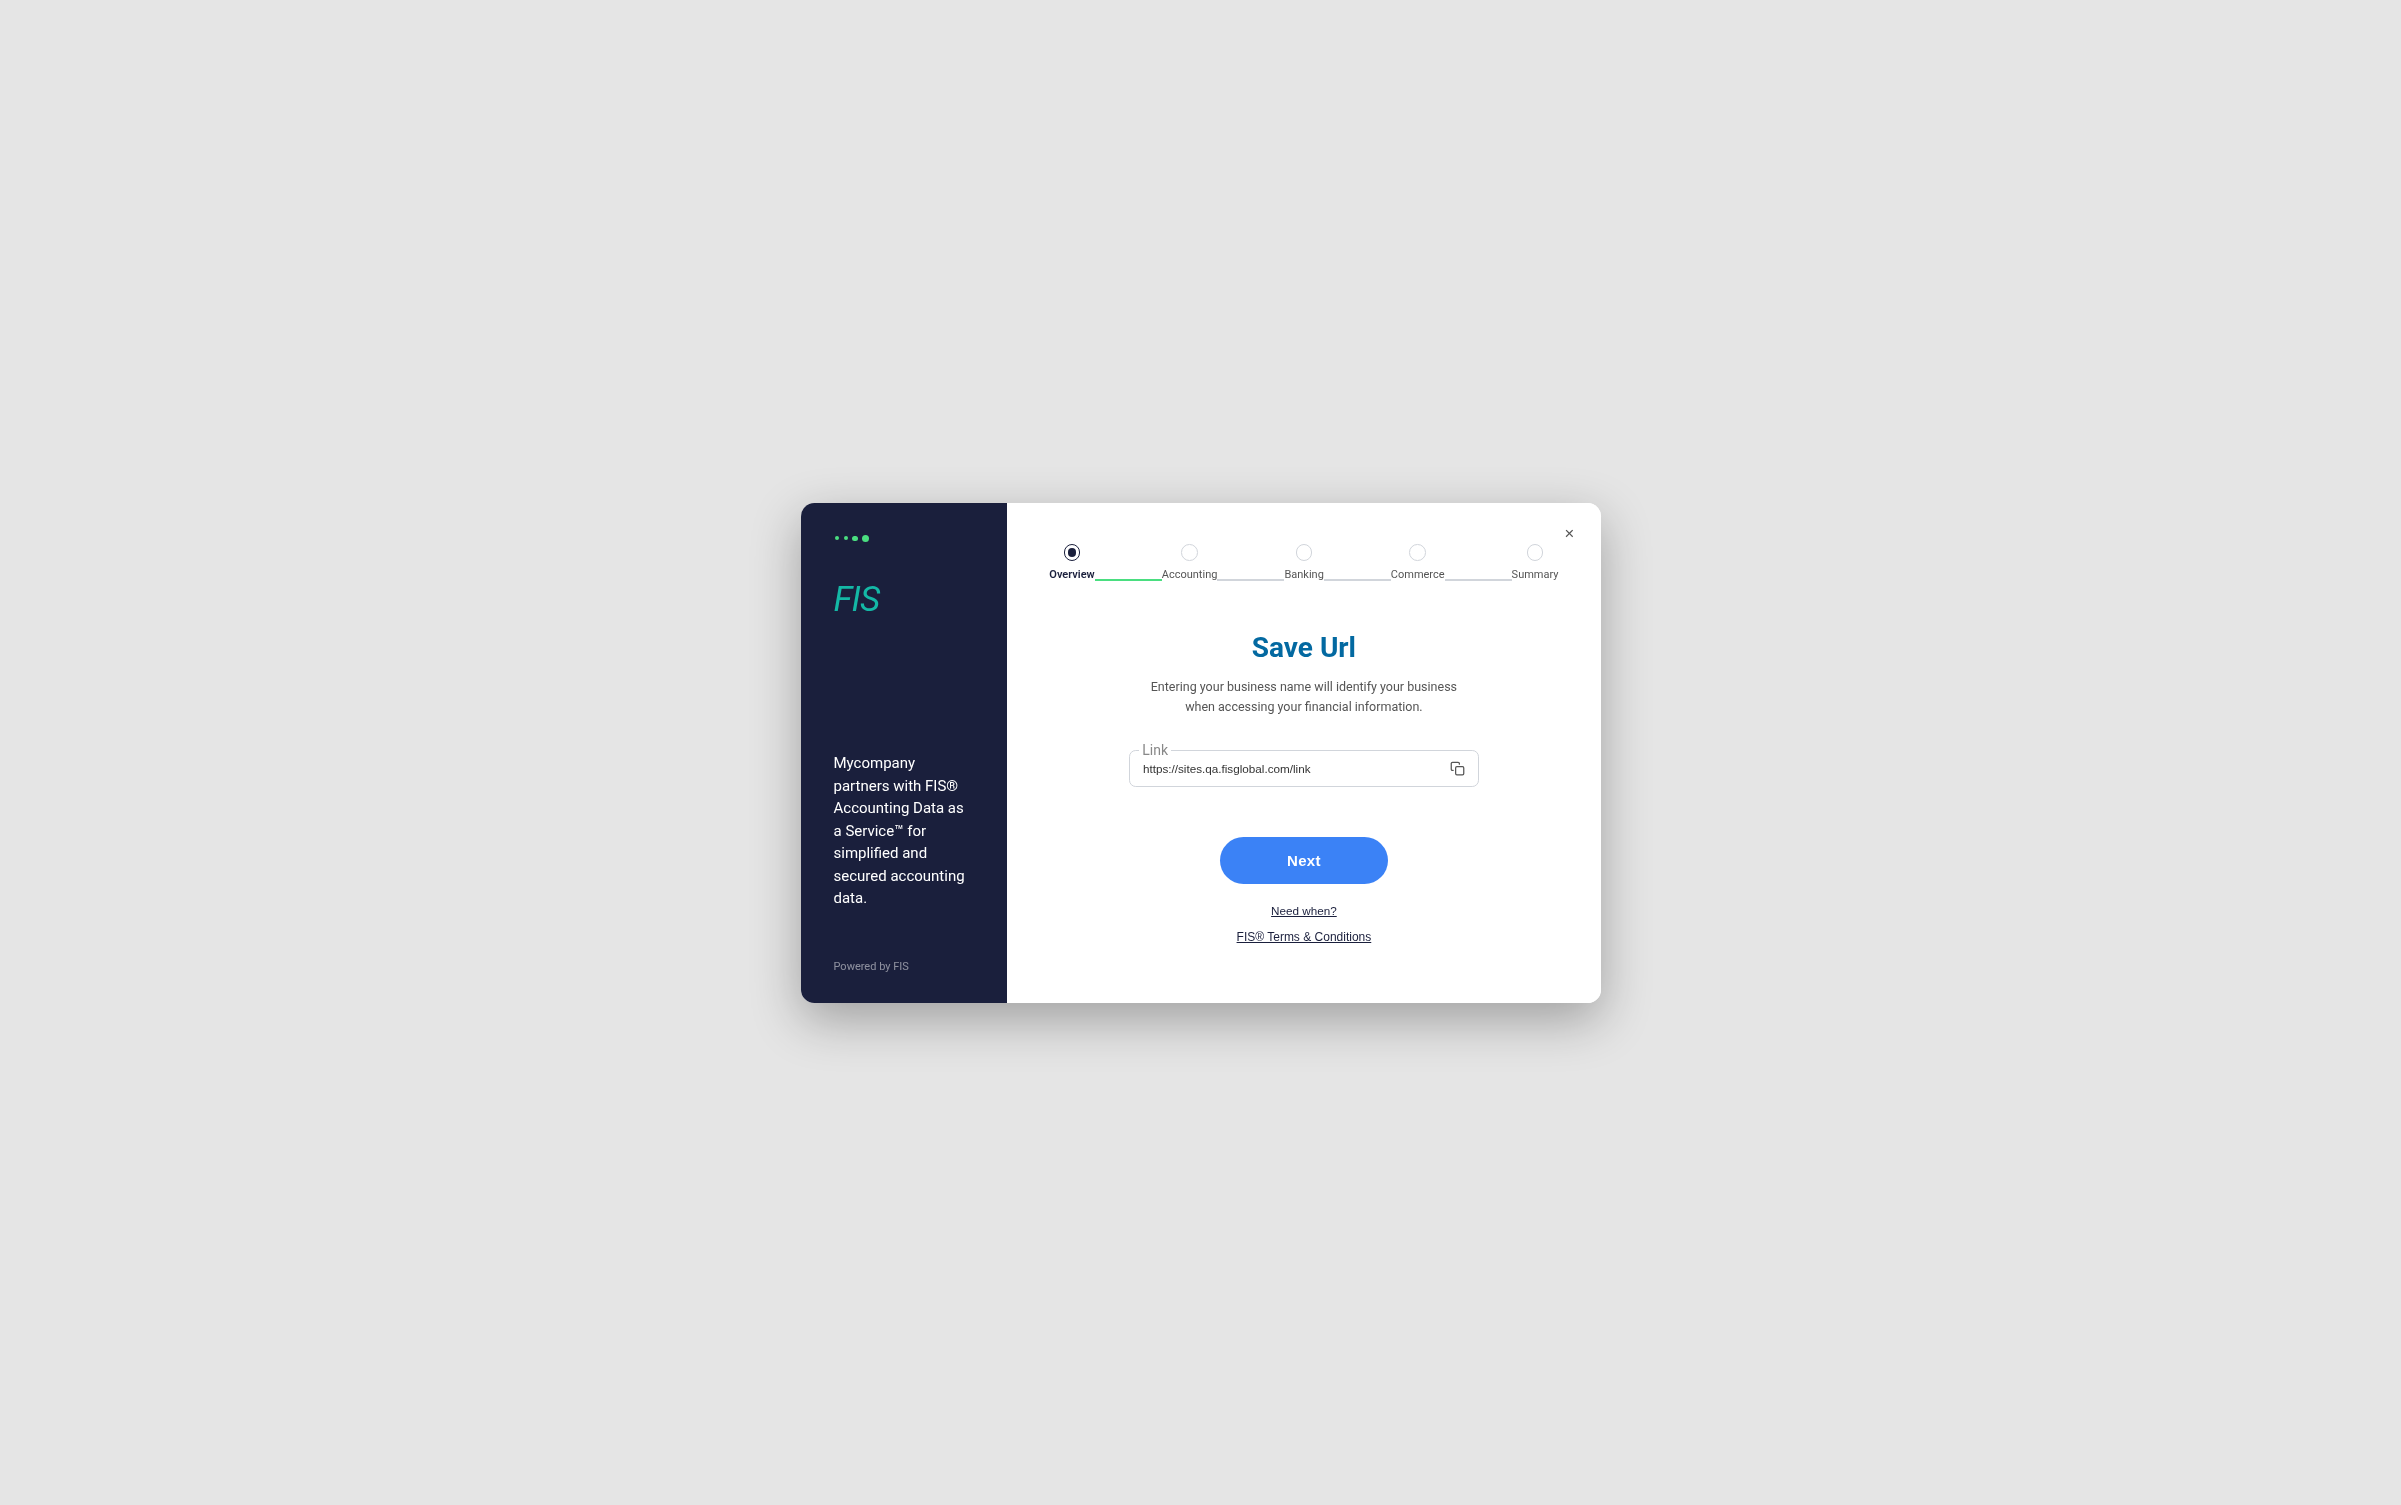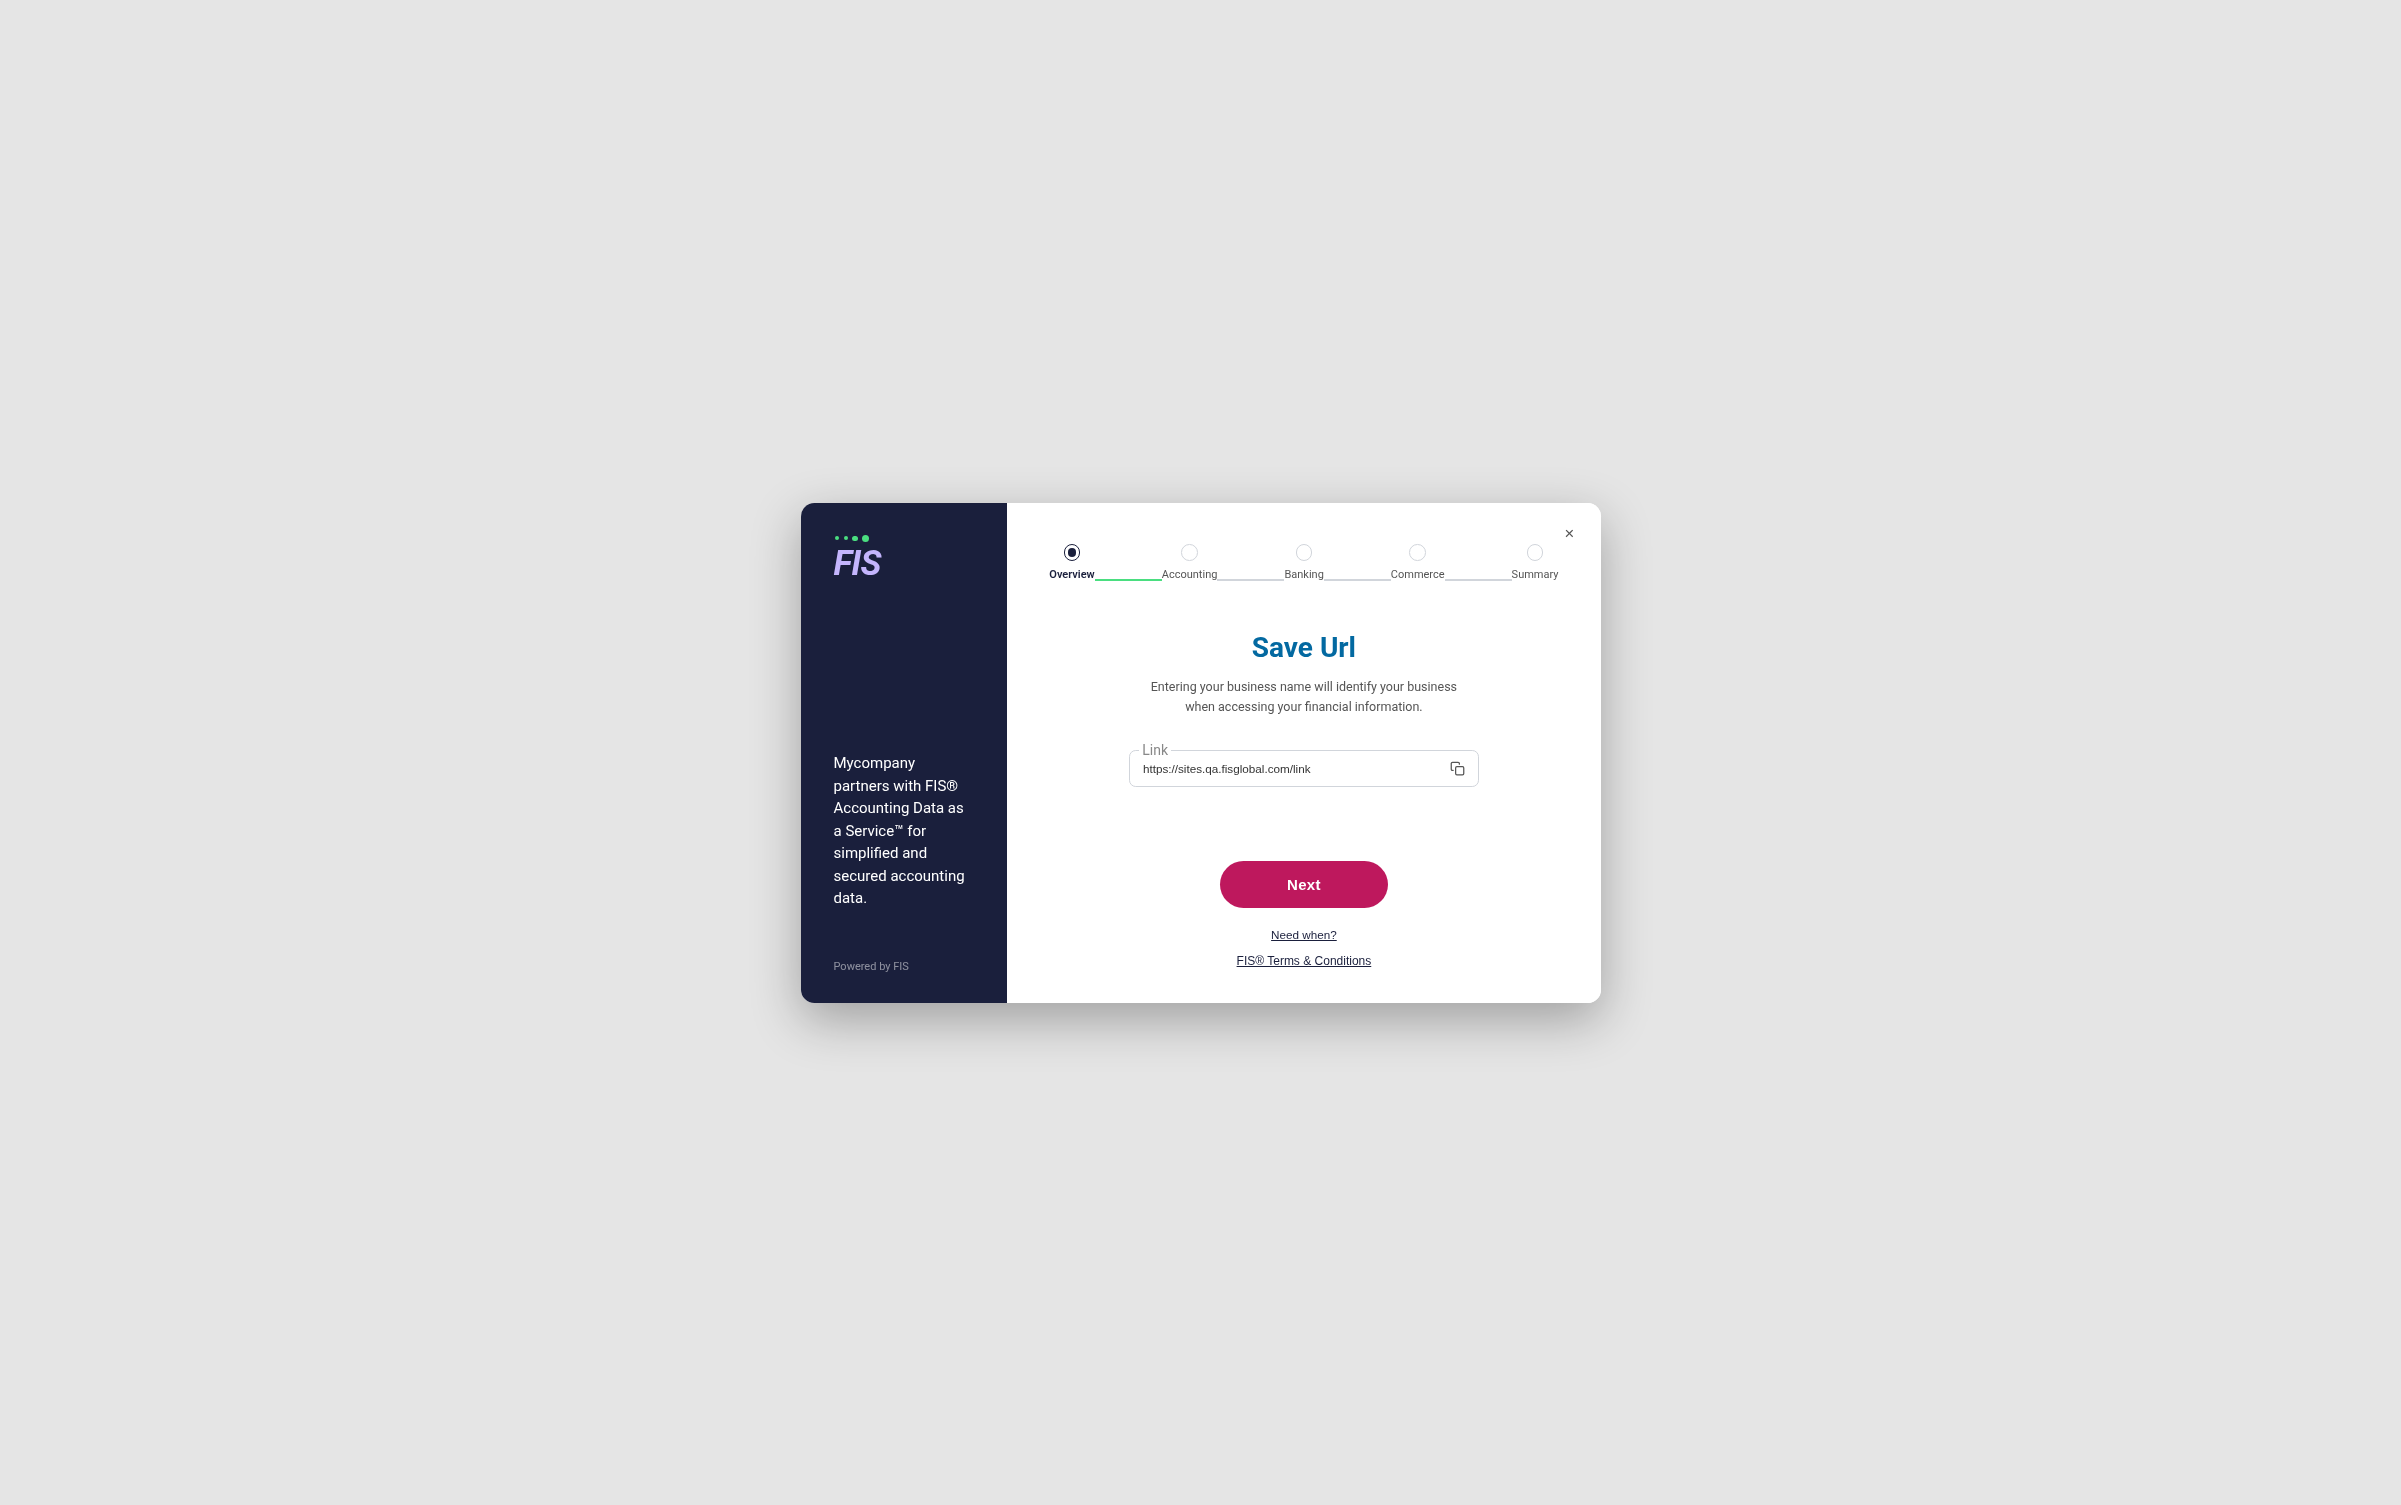--- a/index.html
+++ b/index.html
@@ -61,25 +61,26 @@
       height: 5.8px;
       border-radius: 50%;
     }
 
     .logo-dot.small { width: 4.2px; height: 4.2px; margin-top: 0.8px; }
     .logo-dot.medium { width: 5.8px; height: 5.8px; }
     .logo-dot.large { width: 7.5px; height: 7.5px; margin-top: -0.8px; }
 
     .logo-text {
       font-size: 35px;
-      font-weight: 700;
-      color: #c4b5fd;
+      font-weight: 400;
+      color: #14b8a6;
       letter-spacing: -0.8px;
       line-height: 1;
       font-style: italic;
+      margin-top: 36px;
     }
 
     .left-tagline {
       color: #ffffff;
       font-size: 15px;
       font-weight: 400;
       line-height: 1.5;
       margin-top: auto;
       margin-bottom: 50px;
     }
@@ -260,31 +261,30 @@
       border: none;
       cursor: pointer;
       padding: 0 0 0 6.7px;
       display: flex;
       align-items: center;
       color: #555;
     }
 
     
     .next-btn {
-      background: #be185d;
+      background: #3b82f6;
       color: #fff;
       border: none;
       border-radius: 42px;
       padding: 15px 67px;
       font-size: 15px;
       font-weight: 600;
       cursor: pointer;
       margin-bottom: 20px;
       letter-spacing: 0.3px;
-      margin-top: 24px;
     }
 
     .need-help-link {
       color: #1a1f3c;
       text-decoration: underline;
       font-size: 11.7px;
       cursor: pointer;
       background: none;
       border: none;
       margin-bottom: 13.3px;

